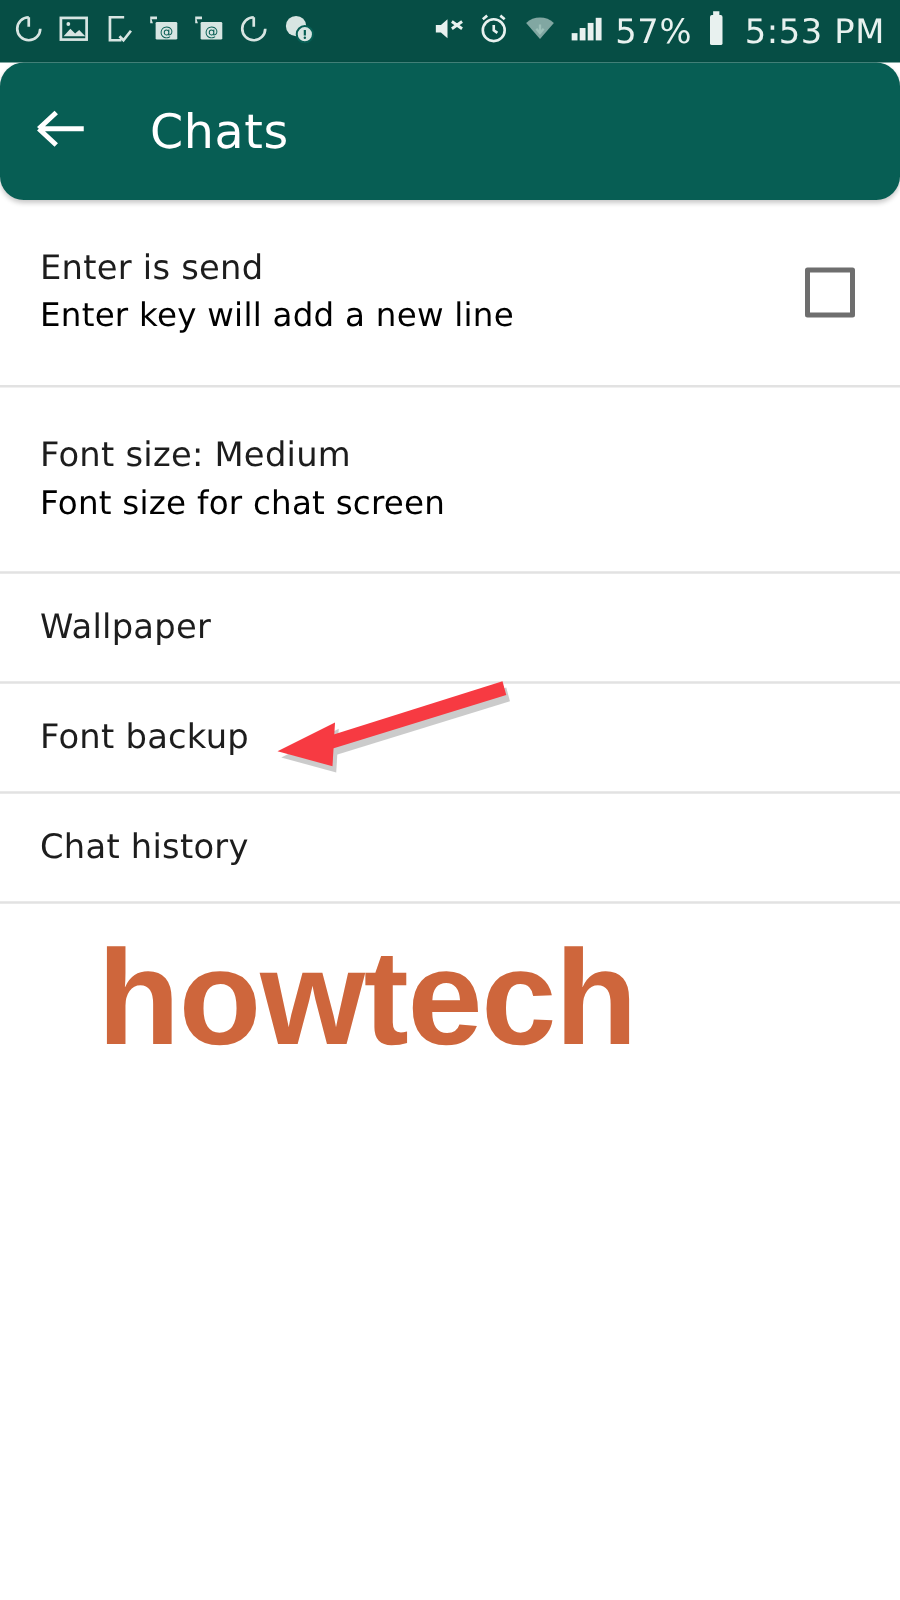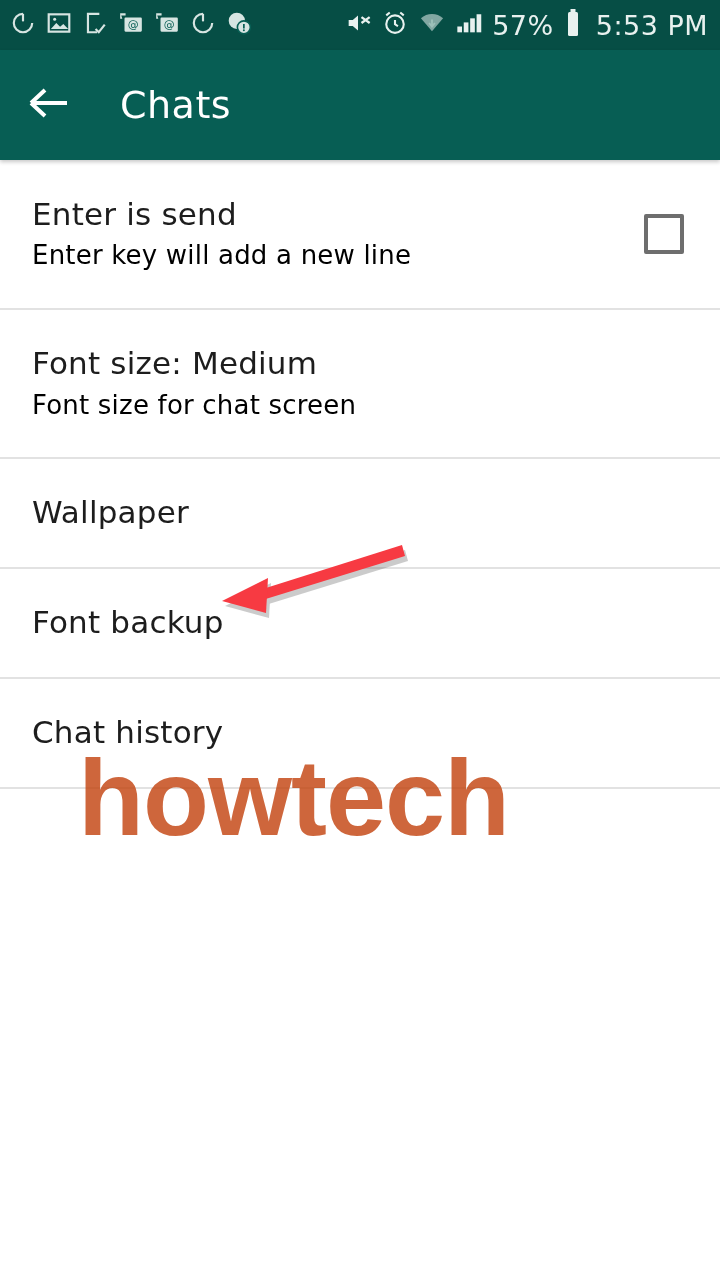--- a/index.html
+++ b/index.html
@@ -26,50 +26,50 @@
     white-space:nowrap;
   }
   .sb-time { margin-left:4px; }
 
   
   .appbar {
     height:110px; background:#075E54;
     display:flex; align-items:center;
     padding-left:28px; gap:48px;
     box-shadow:0 2px 4px rgba(0,0,0,0.22);
-    position:relative; z-index:3;
+    position:relative; z-index:3;border-radius:19px;
   }
   .appbar-title {
     color:#ffffff; font-size:38px; font-weight:400;
     letter-spacing:0.5px;
   }
 
   
   .content { position:relative; background:#fff; }
   .section-header {
     color:#0F9081; font-size:26px; font-weight:400;
     padding:36px 0 0 32px; letter-spacing:0.2px;
   }
   .row {
     position:relative;
     display:flex; align-items:center;
     padding:0 28px 0 32px;
     border-bottom:2px solid #e2e2e2;
   }
   .row-texts { flex:1; }
   .row-title {
-    color:#1d1d1d; font-size:31px; font-weight:400;
+    color:#1d1d1d; font-size:27px; font-weight:400;
     letter-spacing:0.2px; line-height:1.15;
   }
   .row-sub {
     color:#000000; font-size:26px; font-weight:400;
     margin-top:9px; letter-spacing:0.2px; line-height:1.15;
   }
   .row-2line { height:111px; }
-  .row-1line { height:110px; }
+  .row-1line { height:88px; }
   .row-first { height:105px; }
 
   .checkbox {
     width:40px; height:40px;
     border:4px solid #6e6e6e; background:#fff;
     border-radius:2px; flex:0 0 auto;
     margin-right:8px;
   }
 
   

